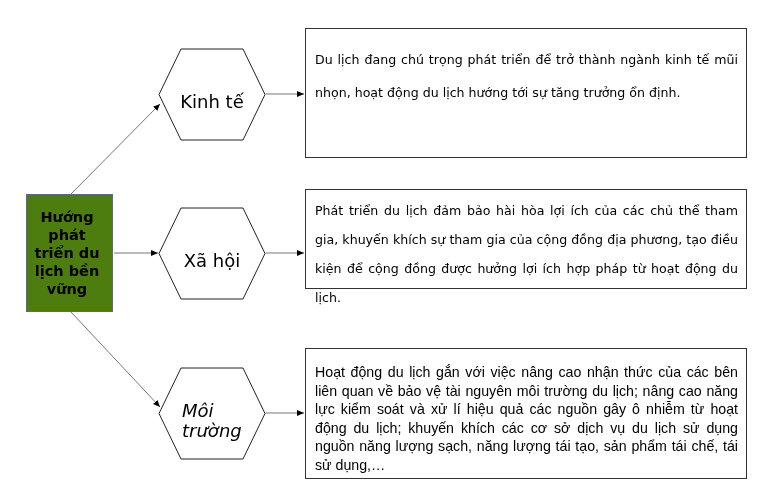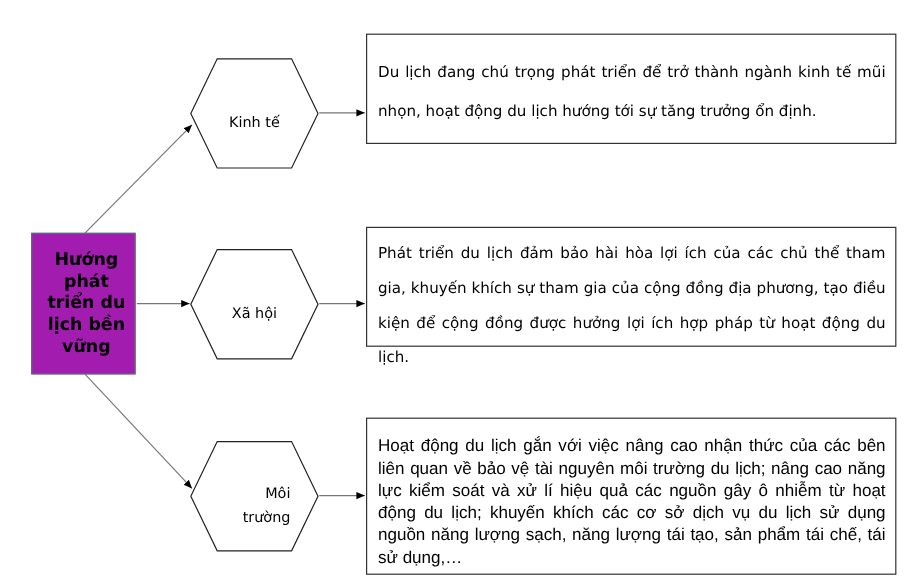--- a/index.html
+++ b/index.html
@@ -1,31 +1,31 @@
 <!DOCTYPE html>
 <html><head>
 <meta charset="utf-8">
 <style>
   html, body { margin: 0; padding: 0; background: #ffffff; }
   body { width: 763px; height: 489px; position: relative; overflow: hidden;
          font-family: "DejaVu Sans", sans-serif; color: #000; }
   svg.connectors { position: absolute; left: 0; top: 0; width: 763px; height: 489px; }
   .center-box { position: absolute; left: 26px; top: 194px; width: 87px; height: 118px;
-    background: #a21caf; border: 1.5px solid #5a6a80; box-sizing: border-box;
-    display: flex; align-items: center; justify-content: flex-end; text-align: center; }
+    background: #4d7c0f; border: 1.5px solid #5a6a80; box-sizing: border-box;
+    display: flex; align-items: center; justify-content: flex-start; text-align: center; }
   .center-box span { font-weight: bold; font-size: 14.5px; line-height: 18px; width: 80px; display: block; }
   .hex { position: absolute; width: 108px; height: 93px; }
   .hex svg { position: absolute; left: 0; top: 0; }
   .hex .label { position: absolute; left: 0; top: 0; width: 108px; height: 107px;
-    display: flex; align-items: center; justify-content: center; text-align: right;
-    font-size: 12px; line-height: 20px; }
+    display: flex; align-items: center; justify-content: center; text-align: left;
+    font-size: 18px; line-height: 20px; }
   .desc { position: absolute; left: 305px; width: 442px; border: 1.2px solid #333;
     box-sizing: border-box; background: #fff; font-family: "Liberation Sans", sans-serif;
     font-size: 14px; text-align: justify; padding: 0 8px 0 9px; }
-  #box1 { top: 28px; height: 92px; line-height: 33px; padding-top: 14px; font-family: "DejaVu Sans", sans-serif; font-size: 12.6px; }
+  #box1 { top: 28px; height: 130px; line-height: 33px; padding-top: 14px; font-family: "DejaVu Sans", sans-serif; font-size: 12.6px; }
   #box2 { top: 189px; height: 100px; line-height: 29px; padding-top: 6px; font-family: "DejaVu Sans", sans-serif; font-size: 12.6px; }
   #box3 { top: 348px; height: 131px; line-height: 18.5px; padding-top: 14px; font-size: 14.2px; }
 </style>
 </head>
 <body>
 
 <svg class="connectors" viewBox="0 0 763 489">
   <defs>
     <marker id="arr" markerWidth="8" markerHeight="8" refX="7" refY="4" orient="auto" markerUnits="userSpaceOnUse">
       <path d="M0,1 L7,4 L0,7 Z" fill="#000"></path>
@@ -55,19 +55,19 @@
       <polygon points="1,46.5 23,1 85,1 107,46.5 85,92 23,92" fill="#fff" stroke="#222" stroke-width="1"></polygon>
     </svg>
   <div class="label">Xã hội</div>
 </div>
 
 <div class="hex" style="left:158px; top:367px;">
   <svg width="108" height="93" viewBox="0 0 108 93">
       <polygon points="1,46.5 23,1 85,1 107,46.5 85,92 23,92" fill="#fff" stroke="#222" stroke-width="1"></polygon>
     </svg>
   <div class="label">
-      <span style="display:block;width:60px;">Môi trường</span>
+      <span style="display:block;width:60px;font-style:italic;">Môi trường</span>
     </div>
 </div>
 
 <div class="desc" id="box1">Du lịch đang chú trọng phát triển để trở thành ngành kinh tế mũi nhọn, hoạt động du lịch hướng tới sự tăng trưởng ổn định.</div>
 <div class="desc" id="box2">Phát triển du lịch đảm bảo hài hòa lợi ích của các chủ thể tham gia, khuyến khích sự tham gia của cộng đồng địa phương, tạo điều kiện để cộng đồng được hưởng lợi ích hợp pháp từ hoạt động du lịch.</div>
 <div class="desc" id="box3">Hoạt động du lịch gắn với việc nâng cao nhận thức của các bên liên quan về bảo vệ tài nguyên môi trường du lịch; nâng cao năng lực kiểm soát và xử lí hiệu quả các nguồn gây ô nhiễm từ hoạt động du lịch; khuyến khích các cơ sở dịch vụ du lịch sử dụng nguồn năng lượng sạch, năng lượng tái tạo, sản phẩm tái chế, tái sử dụng,…</div>
 
 </body></html>

